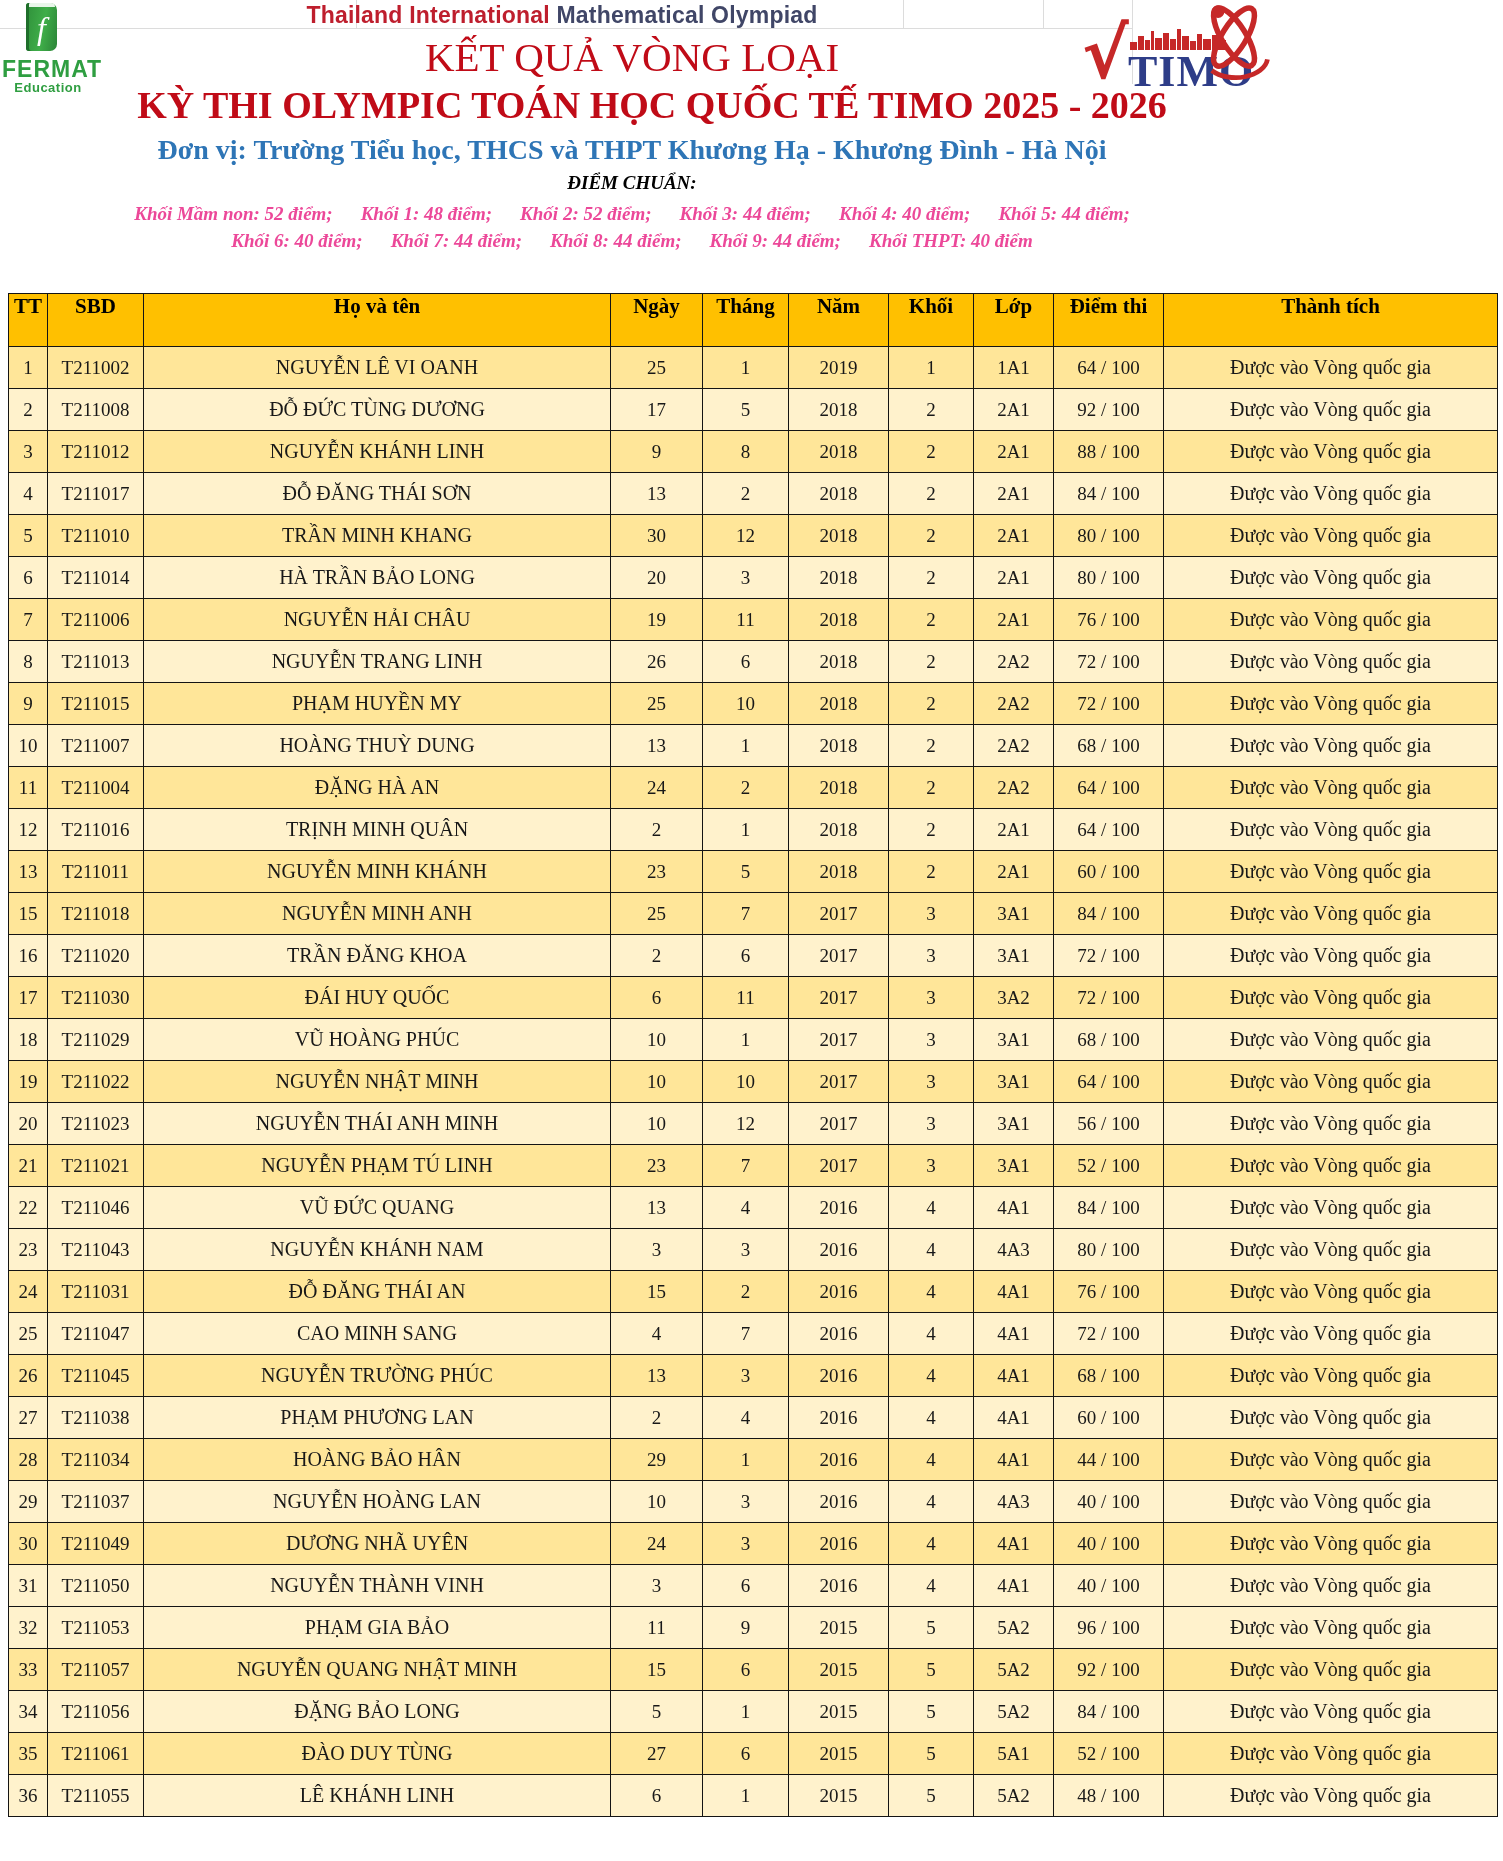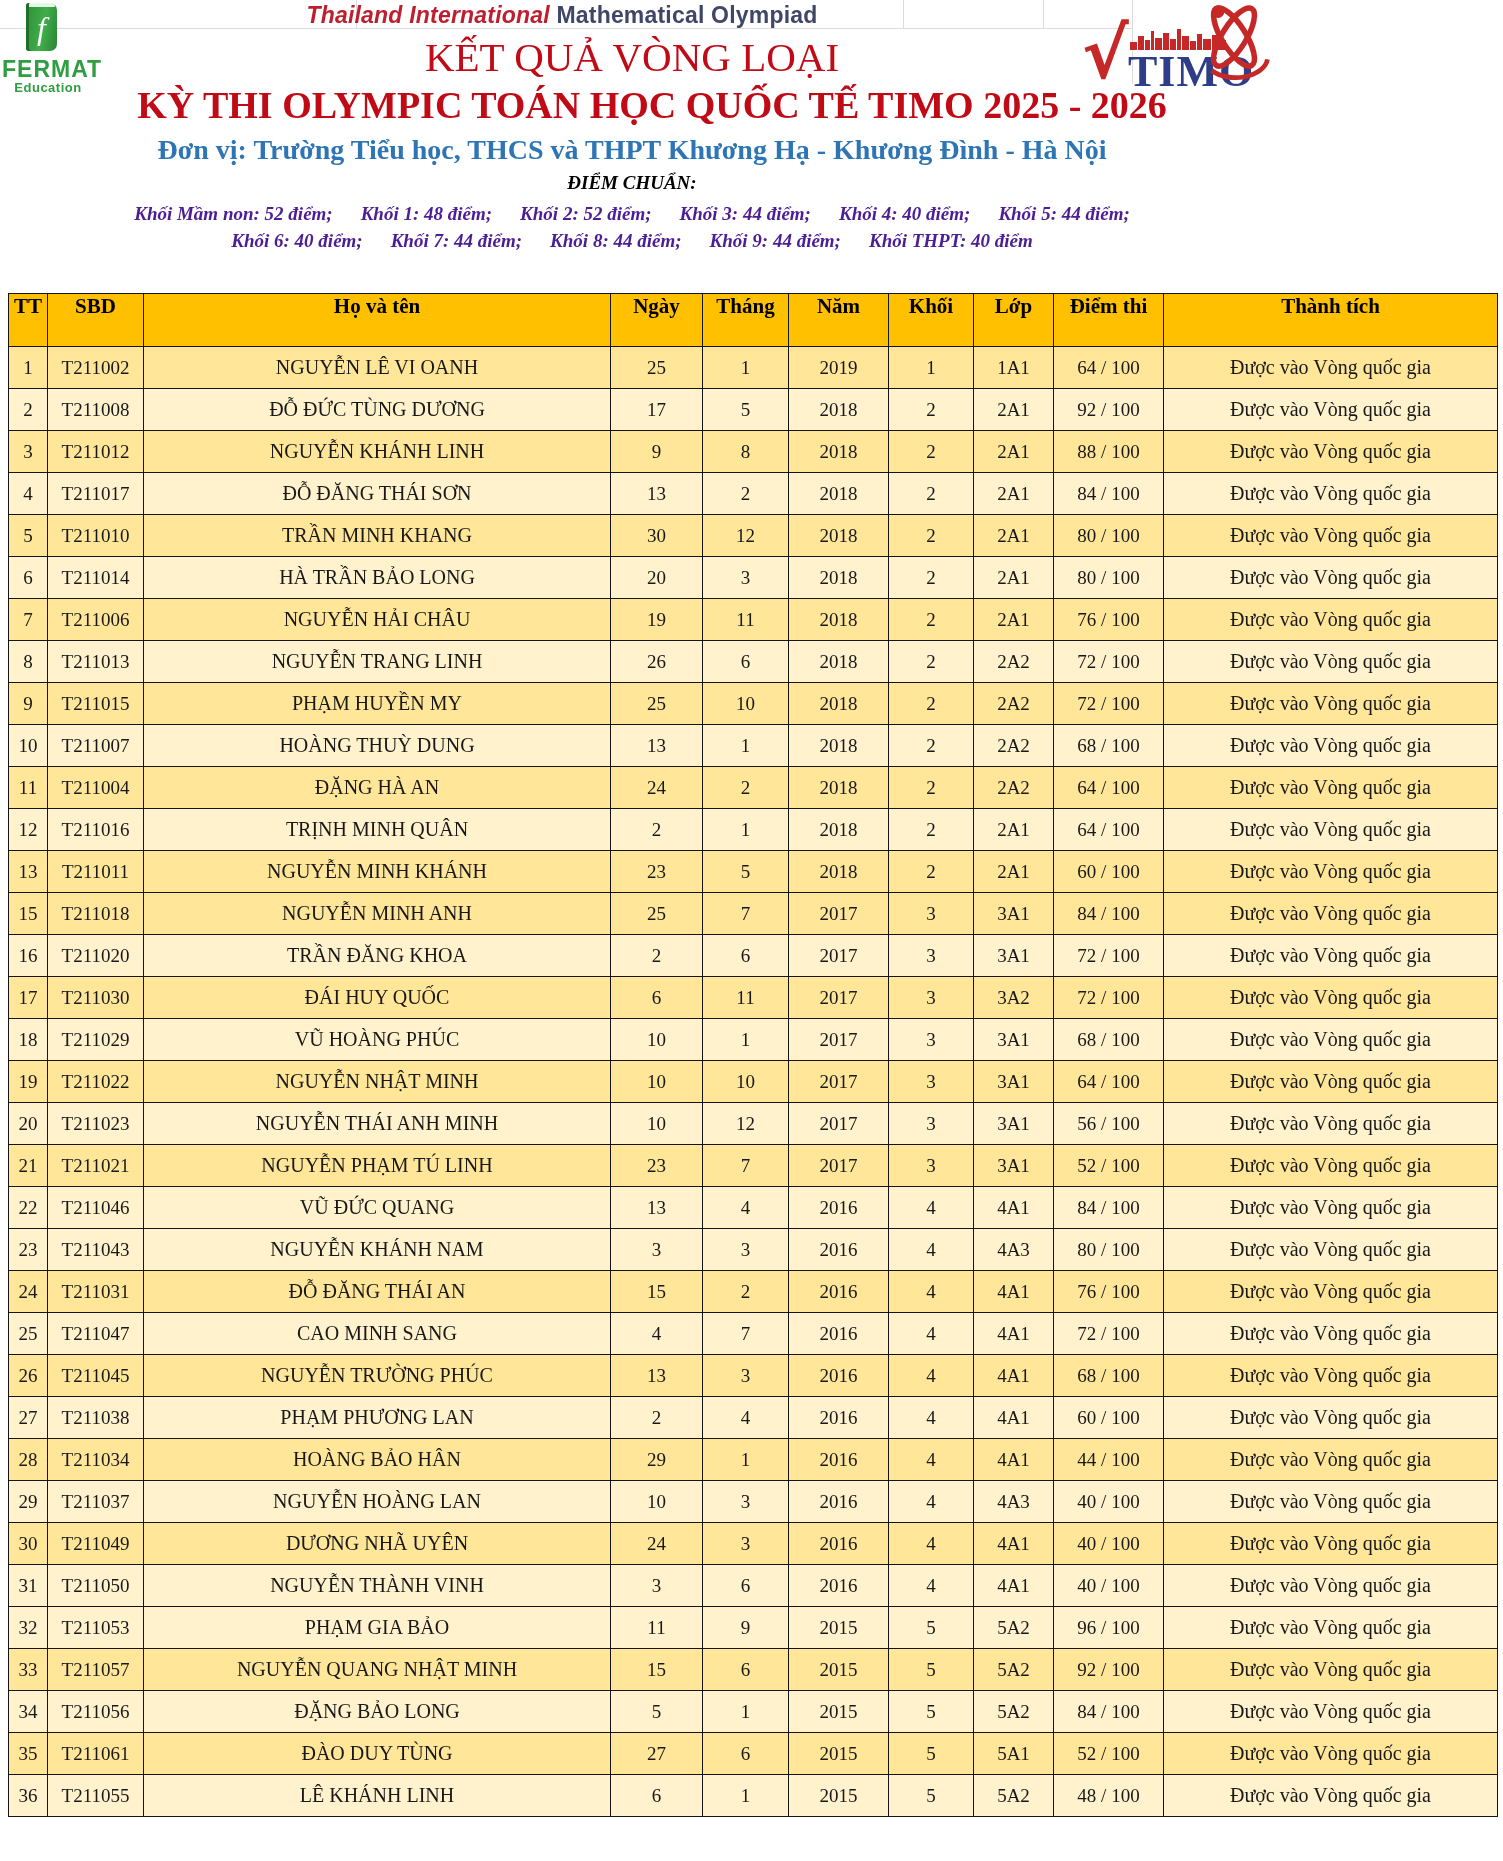--- a/index.html
+++ b/index.html
@@ -11,27 +11,27 @@
   body{
     width:1503px;height:1861px;position:relative;background:#fff;overflow:hidden;
     font-family:"Liberation Serif","DejaVu Serif",serif;color:#111;
   }
   .gridline{position:absolute;background:#DCDCDC;}
 
   
   .center-band{position:absolute;left:0;width:1264px;text-align:center;}
   .tagline{top:2px;width:1124px;font-family:"Liberation Sans","DejaVu Sans",sans-serif;
     font-size:23px;font-weight:bold;line-height:27px;letter-spacing:.2px;}
-  .tagline .t-red{color:var(--brand-red);font-style:italic;}
+  .tagline .t-red{color:var(--brand-red);}
   .tagline .t-navy{color:var(--brand-navy);margin-top:12px;}
   .title-1{top:33px;font-size:41px;font-weight:normal;color:var(--title-red);line-height:48px;}
   .title-2{top:82px;font-size:38px;font-weight:bold;color:var(--title-red);line-height:46px;margin-left:20px;}
   .unit-line{top:131px;font-size:28px;font-weight:bold;color:var(--unit-blue);line-height:37px;}
   .cutoff-heading{top:172px;font-size:19px;font-weight:bold;font-style:italic;color:#000;}
-  .cutoff-line{font-size:19px;font-weight:bold;font-style:italic;color:#4c1d95;line-height:24px;}
+  .cutoff-line{font-size:19px;font-weight:bold;font-style:italic;color:#ec4899;line-height:24px;}
   .cutoff-line-1{top:202px;}
   .cutoff-line-2{top:229px;}
   .cutoff-item{display:inline-block;margin:0 14px;}
 
   
   .fermat{position:absolute;left:0;top:0;width:130px;height:100px;}
   .fermat-book{position:absolute;left:26px;top:3px;width:31px;height:48px;
     background:linear-gradient(100deg,#2f8f3a 0%,#3fae49 55%,#2b8437 100%);
     border-radius:3px 7px 7px 3px;box-shadow:inset 3px 0 0 #1f6e2b;}
   .fermat-book::before{content:"";position:absolute;left:3px;top:0;right:2px;height:4px;

